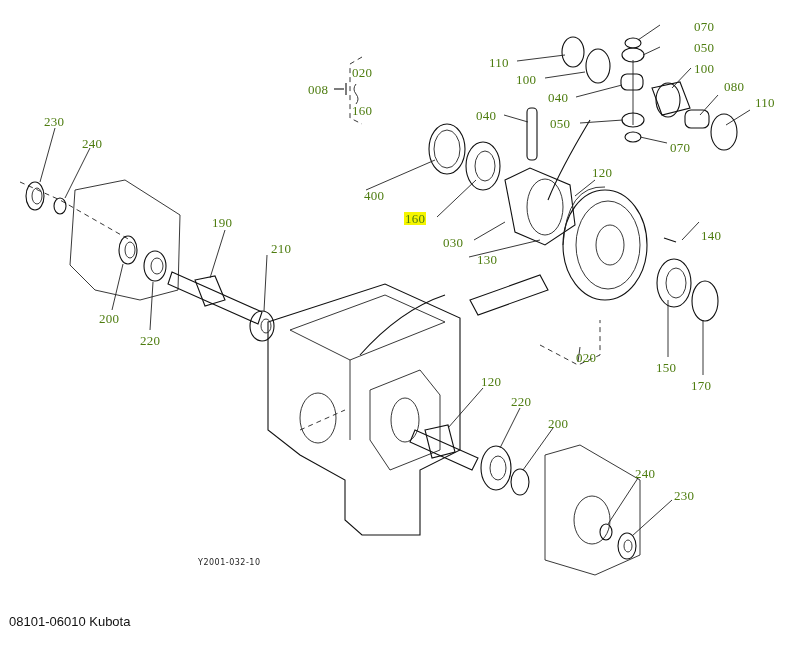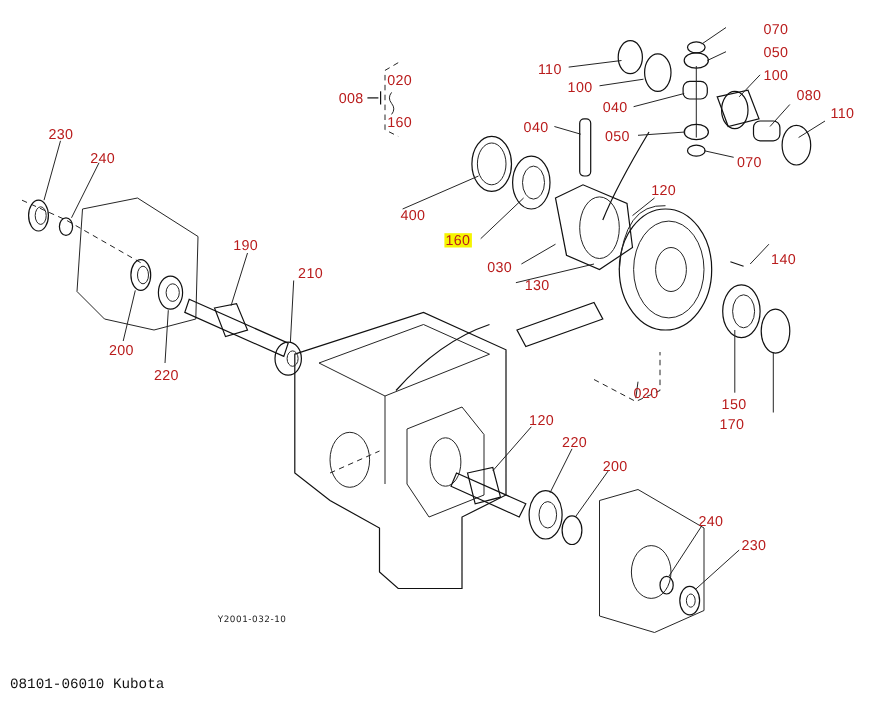--- a/index.html
+++ b/index.html
@@ -1,22 +1,22 @@
 <!DOCTYPE html>
 <html><head>
 <meta charset="utf-8">
 <style>
   html, body { margin:0; padding:0; background:#ffffff; }
   body { width:801px; height:660px; position:relative; overflow:hidden; font-family:"Liberation Sans", sans-serif; }
   #diagram { position:absolute; left:0; top:0; width:801px; height:600px; }
   #diagram svg { position:absolute; left:0; top:0; }
-  .lbl { position:absolute; font-family:Liberation Sans, sans-serif; font-size:13px; color:#b91c1c; line-height:1; letter-spacing:0.3px; white-space:nowrap; }
+  .lbl { position:absolute; font-family:Liberation Serif, serif; font-size:13px; color:#4d7c0f; line-height:1; letter-spacing:0.3px; white-space:nowrap; }
   .lbl.hl { background:#f5f500; padding:0 1px; }
   .drawing-code { position:absolute; left:198px; top:534px; font-family:"DejaVu Sans", sans-serif; font-size:8px; color:#222; letter-spacing:0.5px;margin-top:24px; }
-  .caption { position:absolute; left:9px; top:614px; font-family:Liberation Mono, monospace; font-size:13px; color:#111; }
+  .caption { position:absolute; left:9px; top:614px; font-family:Liberation Sans, sans-serif; font-size:13px; color:#111; }
   .ln { stroke:#111; stroke-width:1.1; fill:none; }
   .thin { stroke:#222; stroke-width:0.9; fill:none; }
   .dash { stroke:#222; stroke-width:0.9; fill:none; stroke-dasharray:5 4; }
 </style>
 </head>
 <body>
 
 <div id="diagram">
   <svg width="801" height="600" viewBox="0 0 801 600">
 
@@ -157,21 +157,21 @@
   <span class="lbl" style="left:550px;top:117px">050</span>
   <span class="lbl" style="left:670px;top:141px">070</span>
   <span class="lbl" style="left:364px;top:189px">400</span>
   <span class="lbl hl" style="left:404px;top:212px">160</span>
   <span class="lbl" style="left:592px;top:166px">120</span>
   <span class="lbl" style="left:443px;top:236px">030</span>
   <span class="lbl" style="left:701px;top:229px">140</span>
   <span class="lbl" style="left:477px;top:253px">130</span>
   <span class="lbl" style="left:576px;top:351px">020</span>
   <span class="lbl" style="left:656px;top:361px">150</span>
-  <span class="lbl" style="left:654px;top:379px">170</span>
+  <span class="lbl" style="left:691px;top:379px">170</span>
   <span class="lbl" style="left:44px;top:115px">230</span>
   <span class="lbl" style="left:82px;top:137px">240</span>
   <span class="lbl" style="left:212px;top:216px">190</span>
   <span class="lbl" style="left:271px;top:242px">210</span>
   <span class="lbl" style="left:99px;top:312px">200</span>
   <span class="lbl" style="left:140px;top:334px">220</span>
   <span class="lbl" style="left:481px;top:375px">120</span>
   <span class="lbl" style="left:511px;top:395px">220</span>
   <span class="lbl" style="left:548px;top:417px">200</span>
   <span class="lbl" style="left:635px;top:467px">240</span>

